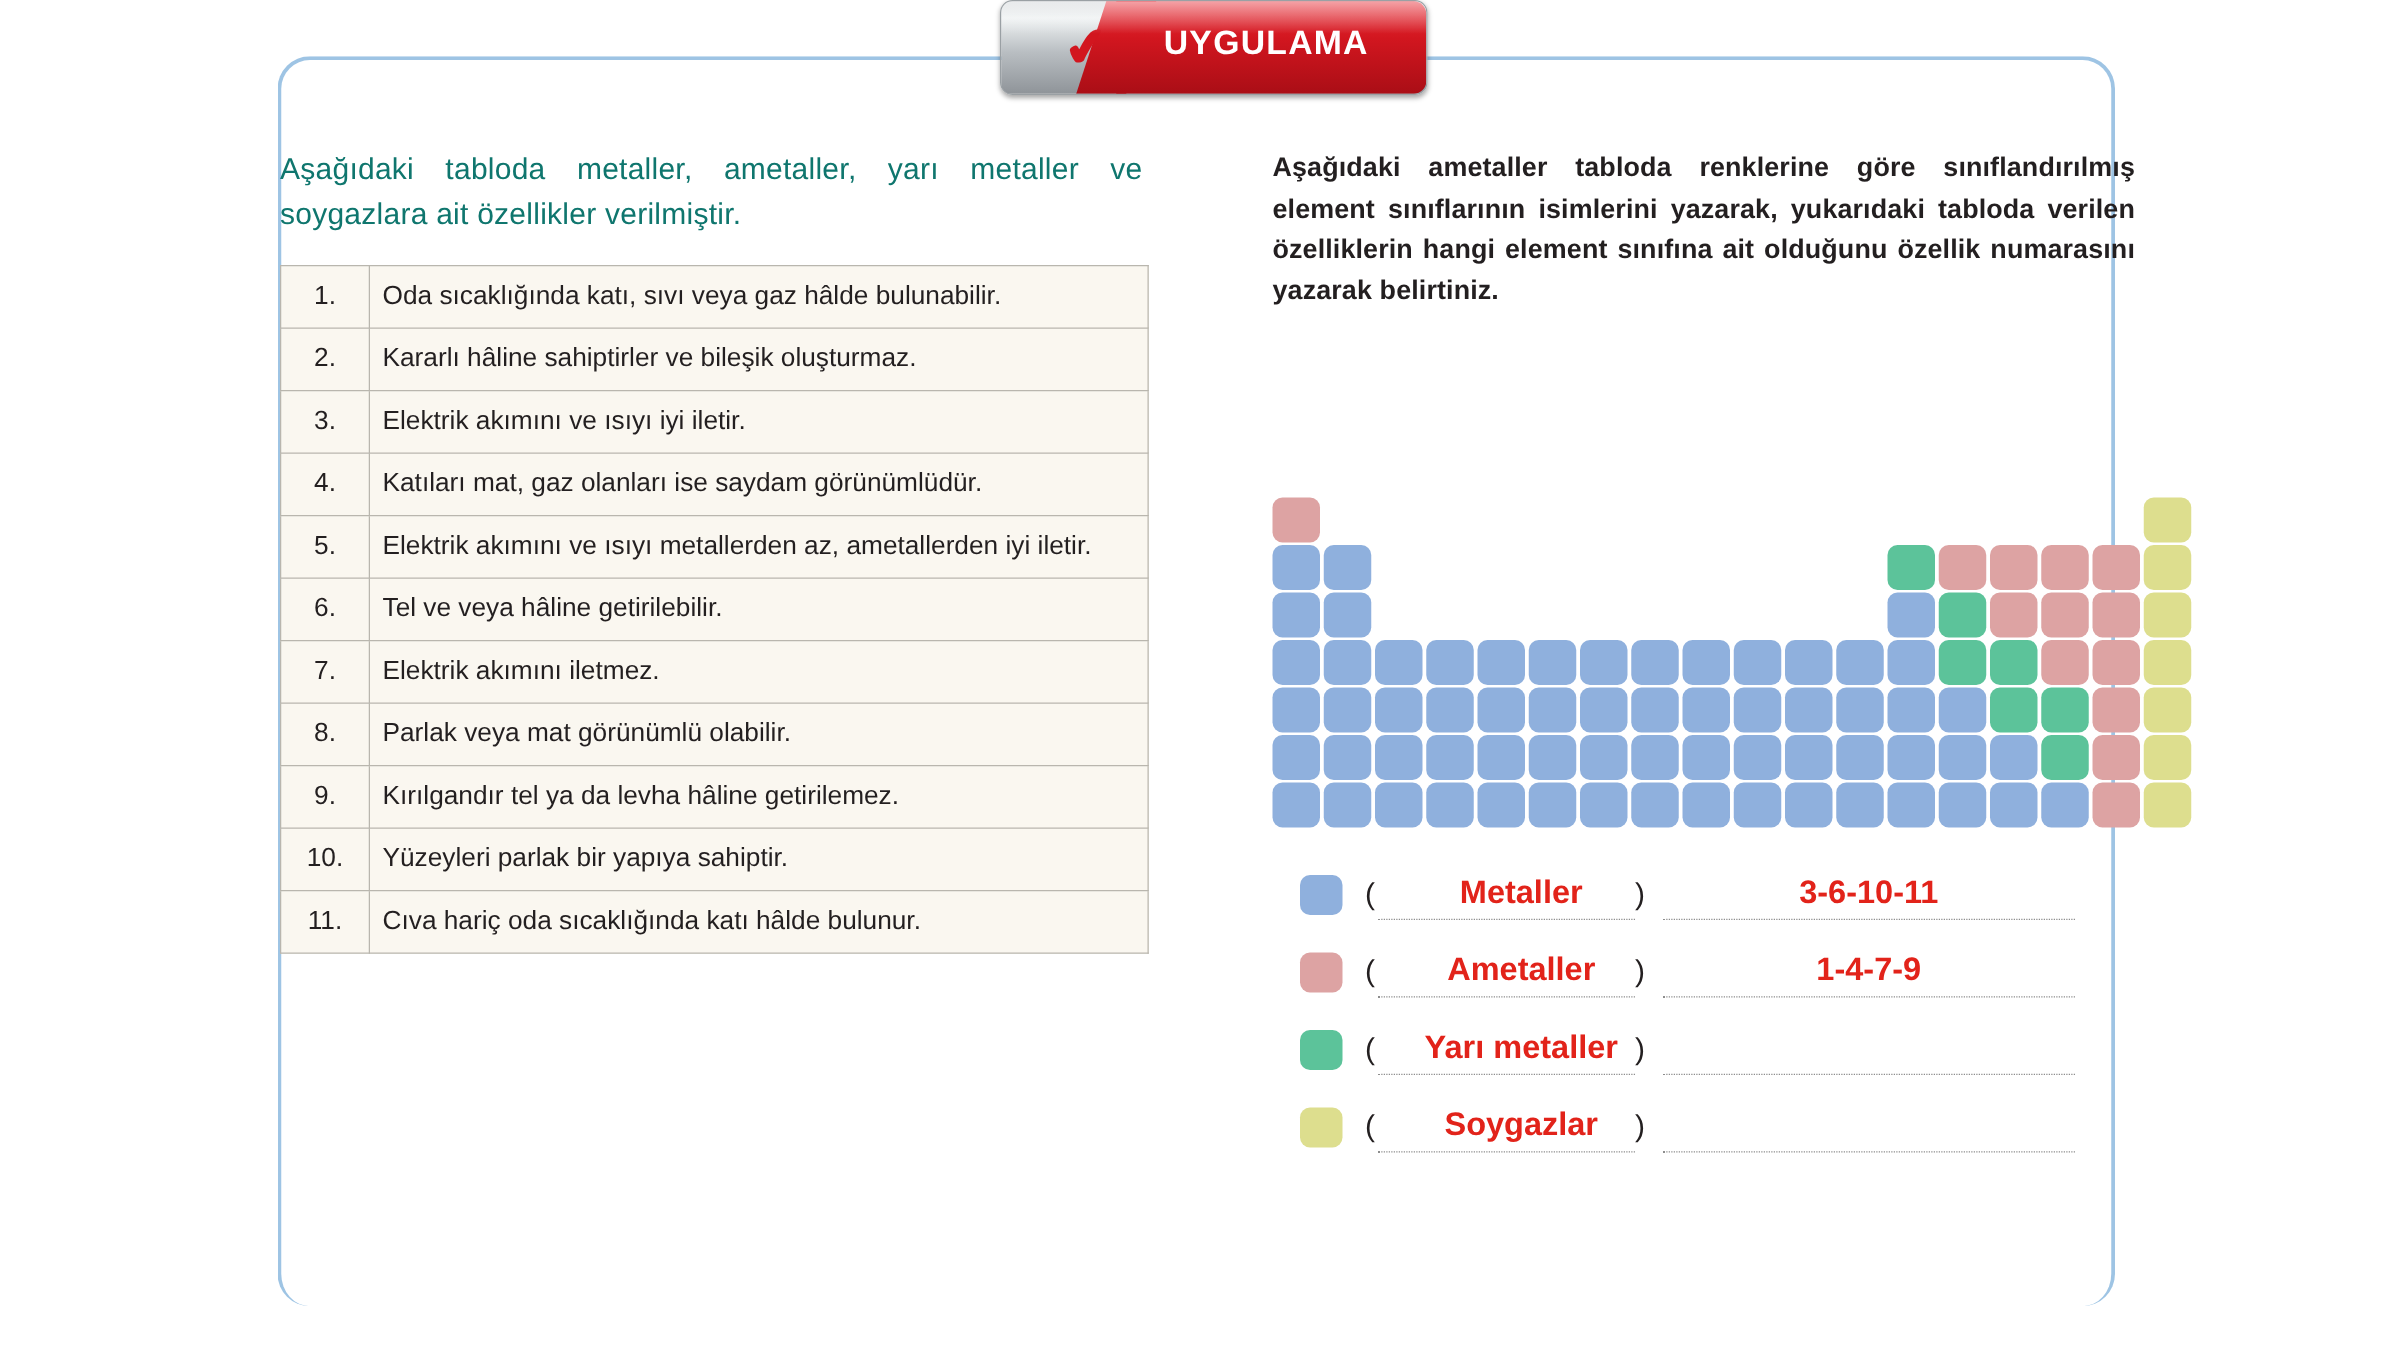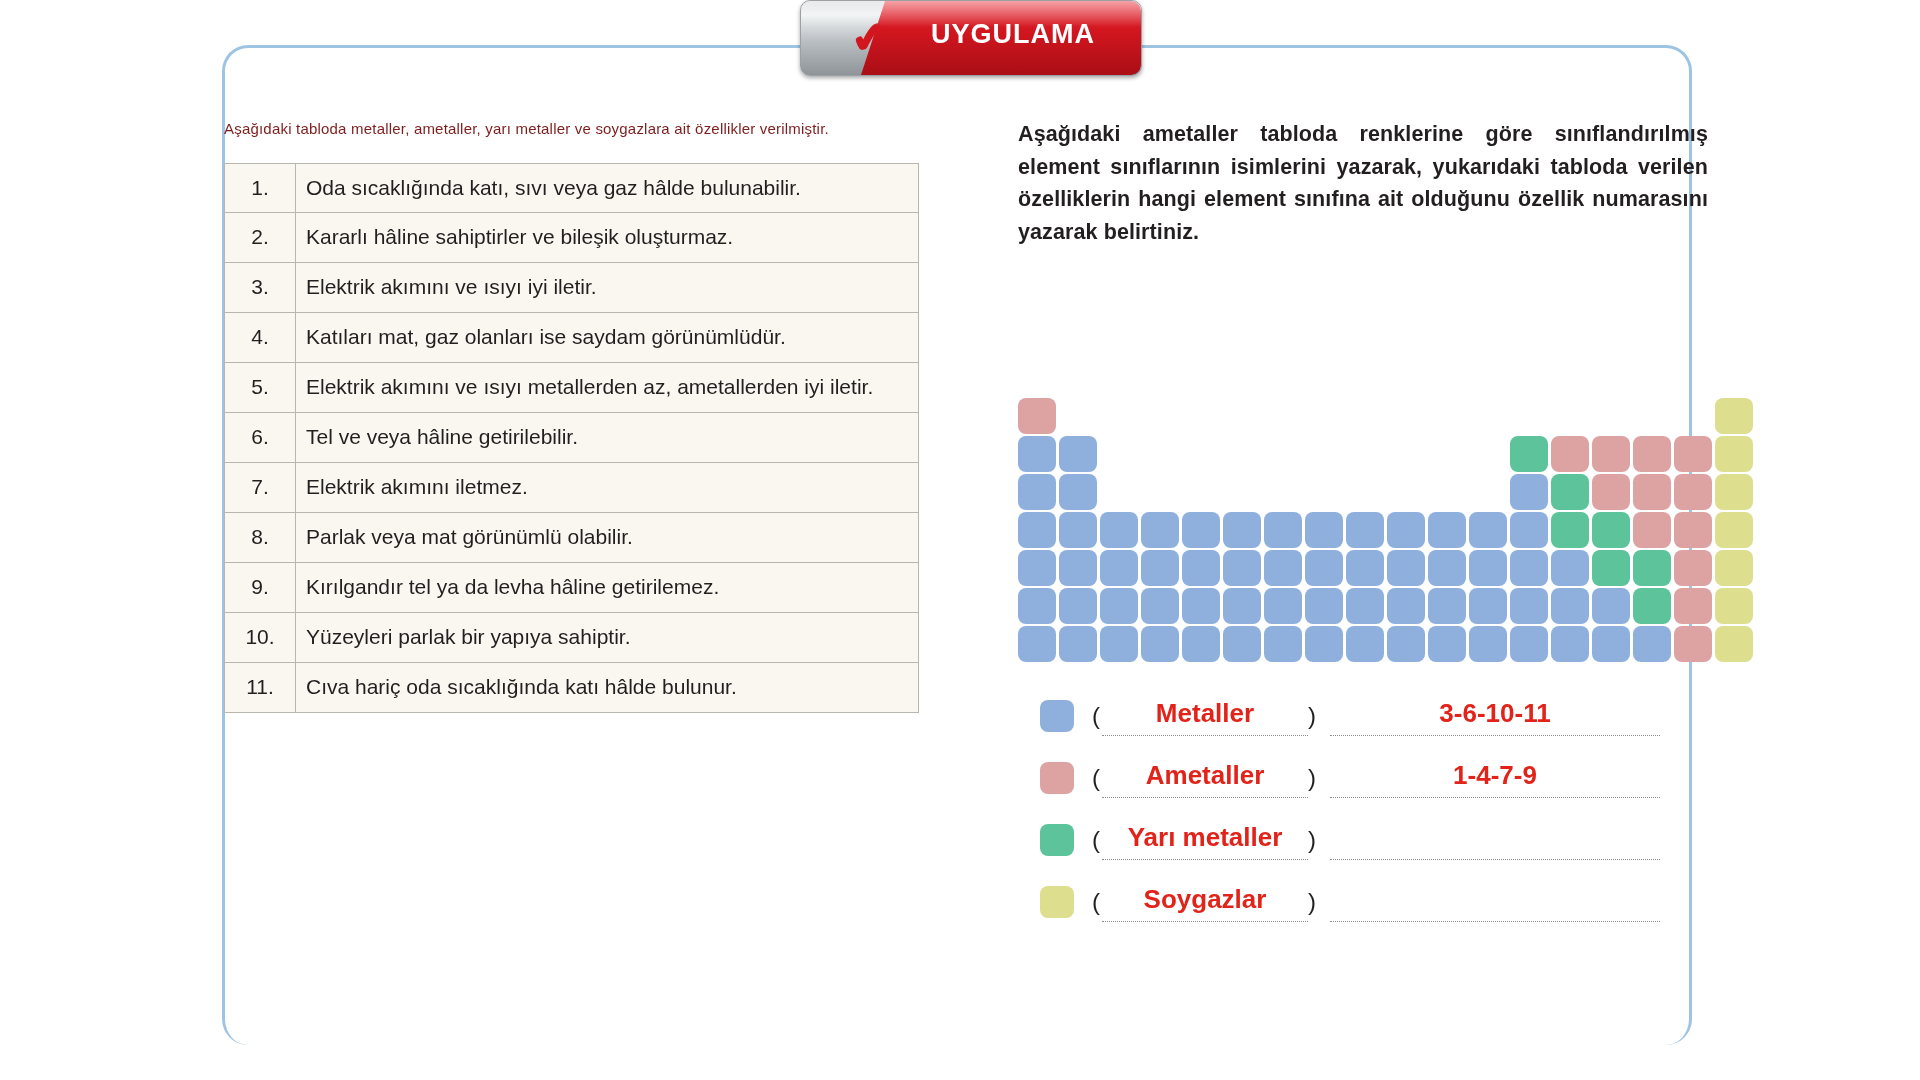--- a/index.html
+++ b/index.html
@@ -102,22 +102,22 @@
   }
 
   
   .left-col {
     position: absolute;
     left: 224px;
     top: 118px;
     width: 700px;
   }
   .intro-text {
-    font-size: 15px;
-    color: #7f1d1d;
+    font-size: 24px;
+    color: #0f766e;
     line-height: 1.5;
     text-align: justify;
     width: 690px;
     letter-spacing: 0.2px;
   }
   table.props {
     margin-top: 22px;
     border-collapse: collapse;
     width: 695px;
     background: #faf7f0;
@@ -195,21 +195,21 @@
   .legend-paren {
     position: absolute;
     top: 12px;
     font-size: 24px;
     color: #231f20;
   }
   .paren-open { left: 52px; }
   .paren-close { left: 268px; }
   .legend-name {
     position: absolute;
-    left: 62px;
+    left: 74px;
     top: 8px;
     width: 206px;
     text-align: center;
     font-size: 26px;
     font-weight: bold;
     color: #e2231a;
     font-family: "Liberation Sans", sans-serif;
   }
   .legend-dotline {
     position: absolute;

